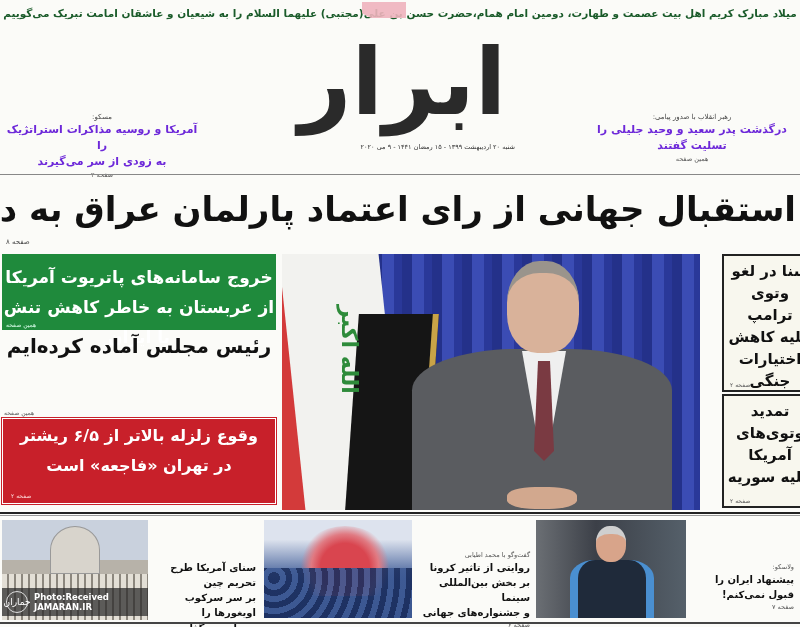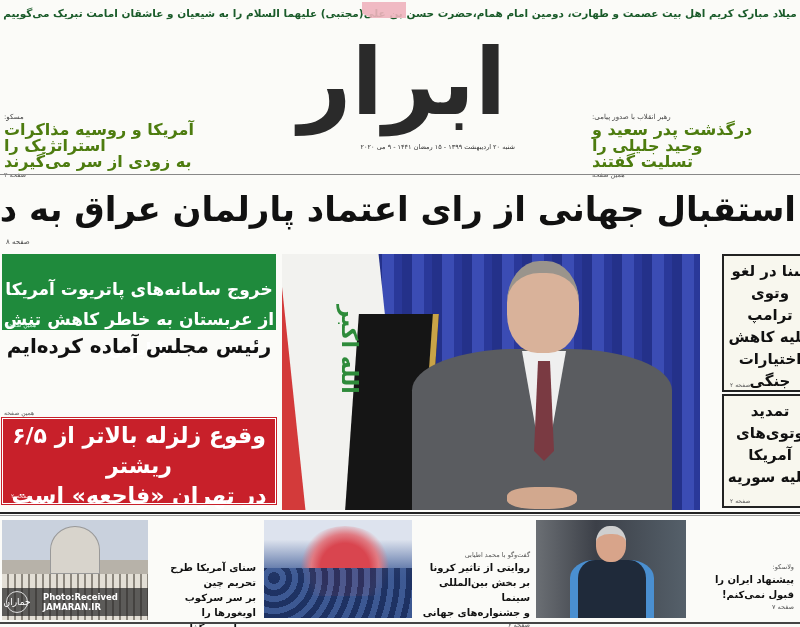--- a/index.html
+++ b/index.html
@@ -8,42 +8,42 @@
   .abs { position: absolute; }
 
   .topline { top: 0; left: 0; width: 800px; height: 26px; display: flex; align-items: center; justify-content: center; }
   .topline span { font-size: 10.5px; color: #1a5b2a; font-weight: bold; white-space: nowrap; }
   .pink-tab { top: 2px; left: 362px; width: 44px; height: 16px; background: #eeb3bd; clip-path: polygon(0 0,100% 0,100% 100%,20% 100%,0 70%); opacity: .9; }
 
   .masthead-logo { top: 28px; left: 290px; width: 225px; height: 110px; display: flex; align-items: center; justify-content: center; }
   .masthead-logo span { font-family: "DejaVu Sans", sans-serif; font-size: 92px; font-weight: bold; color: #2a2a2a; line-height: 1; letter-spacing: 6px; }
   .issue-info { top: 142px; left: 290px; width: 225px; text-align: right; font-size: 6.5px; color: #333; line-height: 11px; }
 
-  .side-story { text-align: left; }
+  .side-story { text-align: center; }
   .kicker { font-size: 7px; color: #444; line-height: 10px; }
-  .side-title { font-size: 16px; font-weight: bold; line-height: 16px; color: #4d7c0f; }
+  .side-title { font-size: 11px; font-weight: bold; line-height: 16px; color: #6d28d9; }
   .page-ref { font-size: 6.5px; color: #555; line-height: 10px; }
 
   .hr { background: #888; height: 1px; }
 
   .main-headline { top: 182px; left: 4px; width: 792px; height: 54px; text-align: center; font-size: 34px; font-weight: bold; line-height: 54px; color: #111; white-space: nowrap; letter-spacing: -0.5px; }
   .main-pageref { top: 238px; left: 6px; font-size: 7px; color: #444; direction: rtl; }
 
-  .green-box { top: 254px; left: 2px; width: 274px; height: 76px; background: #1f8a3c; color: #fff; text-align: center; padding-top: 20px; }
+  .green-box { top: 254px; left: 2px; width: 274px; height: 76px; background: #1f8a3c; color: #fff; text-align: center; padding-top: 8px; }
   .green-box .t { font-size: 17px; font-weight: bold; line-height: 30px; }
   .green-box .pr { position: absolute; left: 4px; bottom: 2px; font-size: 6px; color: #dfe; }
 
   .mid-box { top: 332px; left: 2px; width: 274px; height: 80px; text-align: center; }
   .mid-box .k { font-size: 8px; color: #333; line-height: 14px; }
   .mid-box .t { font-size: 20px; font-weight: bold; line-height: 28px; }
   .mid-box .pr { position: absolute; left: 2px; bottom: -4px; font-size: 6px; color: #555; }
 
   .red-box { top: 418px; left: 2px; width: 274px; height: 86px; background: #c8202a; color: #fff; text-align: center; padding-top: 2px; border: 1px solid #fff; outline: 1px solid #c8202a; }
   .red-box .k { font-size: 8px; color: #fde; line-height: 14px; }
-  .red-box .t { font-size: 22px; font-weight: bold; line-height: 30px; text-align: center; }
+  .red-box .t { font-size: 16px; font-weight: bold; line-height: 30px; text-align: center; }
   .red-box .pr { position: absolute; left: 8px; bottom: 4px; font-size: 6px; color: #fdd; }
 
   .photo-main { top: 254px; left: 282px; width: 418px; height: 256px; background: #2f3f9e; overflow: hidden; }
   .curtain { position: absolute; inset: 0; background: repeating-linear-gradient(90deg, #24318a 0 10px, #3b4cb4 10px 22px, #2a3899 22px 30px); }
   .flag { position: absolute; left: 0; top: 0; width: 140px; height: 256px; }
   .flag .red { position: absolute; left: 0; top: 0; width: 40px; height: 256px; background: #d33a3a; }
   .flag .white { position: absolute; left: 10px; top: 0; width: 100px; height: 256px; background: #f2f2ef; transform: skewX(6deg); }
   .flag .black { position: absolute; left: 70px; top: 60px; width: 80px; height: 196px; background: #151515; border-right: 6px solid #c9a347; transform: skewX(-4deg); }
   .flag .script { position: absolute; left: 40px; top: 40px; width: 40px; height: 100px; color: #2e8b3a; font-size: 22px; font-weight: bold; writing-mode: vertical-rl; }
   .person { position: absolute; left: 130px; top: 5px; width: 260px; height: 251px; }
@@ -61,21 +61,21 @@
   .bottom-rule2 { top: 622px; left: 0; width: 800px; height: 2px; background: #444; }
 
   .bstory-text { text-align: right; }
   .bstory-text .k { font-size: 6.5px; color: #555; line-height: 10px; }
   .bstory-text .t { font-size: 10px; font-weight: bold; line-height: 15px; }
   .bstory-text .pr { font-size: 6.5px; color: #555; line-height: 11px; }
 
   .img-capitol { top: 520px; left: 2px; width: 146px; height: 100px; background: linear-gradient(#c9d1dd 0 40%, #b7b2a9 40% 100%); overflow: hidden; }
   .dome { position: absolute; left: 48px; top: 6px; width: 50px; height: 48px; background: #d8d4cc; border-radius: 50% 50% 0 0; border: 1px solid #999; }
   .cap-body { position: absolute; left: 0; top: 54px; width: 146px; height: 46px; background: repeating-linear-gradient(90deg, #e3dfd6 0 5px, #8c877e 5px 7px); }
-  .watermark { position: absolute; left: 0; bottom: 4px; width: 146px; height: 28px; background: rgba(40,40,40,.72); display: flex; align-items: center; direction: ltr; padding-left: 4px; gap: 15px; }
+  .watermark { position: absolute; left: 0; bottom: 4px; width: 146px; height: 28px; background: rgba(40,40,40,.72); display: flex; align-items: center; direction: ltr; padding-left: 4px; gap: 6px; }
   .wm-logo { width: 22px; height: 22px; border-radius: 50%; border: 1px solid #ddd; color: #fff; font-size: 9px; display: flex; align-items: center; justify-content: center; }
   .wm-text { color: #fff; font-size: 8.5px; line-height: 10px; font-weight: bold; }
 
   .img-corona { top: 520px; left: 264px; width: 148px; height: 98px; background: linear-gradient(#dde3ee 0 20%, #3d5a96 60%, #243e78 100%); overflow: hidden; }
   .virus { position: absolute; left: 36px; top: 6px; width: 90px; height: 70px; border-radius: 50% 50% 20% 20%; background: radial-gradient(circle at 50% 60%, #d9454f 0 40%, #e07a82 55%, rgba(220,120,130,0) 72%); }
   .crowd { position: absolute; left: 0; bottom: 0; width: 148px; height: 50px; background: repeating-radial-gradient(circle at 10px 10px, #1c2f5f 0 6px, #3e5a94 6px 12px); opacity: .9; }
 
   .img-coach { top: 520px; left: 536px; width: 150px; height: 98px; background: linear-gradient(90deg,#6b6f74,#3c4048 40%,#55606a); overflow: hidden; }
   .coach-head { position: absolute; left: 60px; top: 6px; width: 30px; height: 36px; background: #d8a48a; border-radius: 45%; border-top: 8px solid #cfcfcf; }
   .coach-body { position: absolute; left: 34px; top: 40px; width: 84px; height: 60px; background: #1f2a3a; border-radius: 30% 30% 0 0; border-left: 8px solid #4a8fd0; border-right: 8px solid #4a8fd0; }

